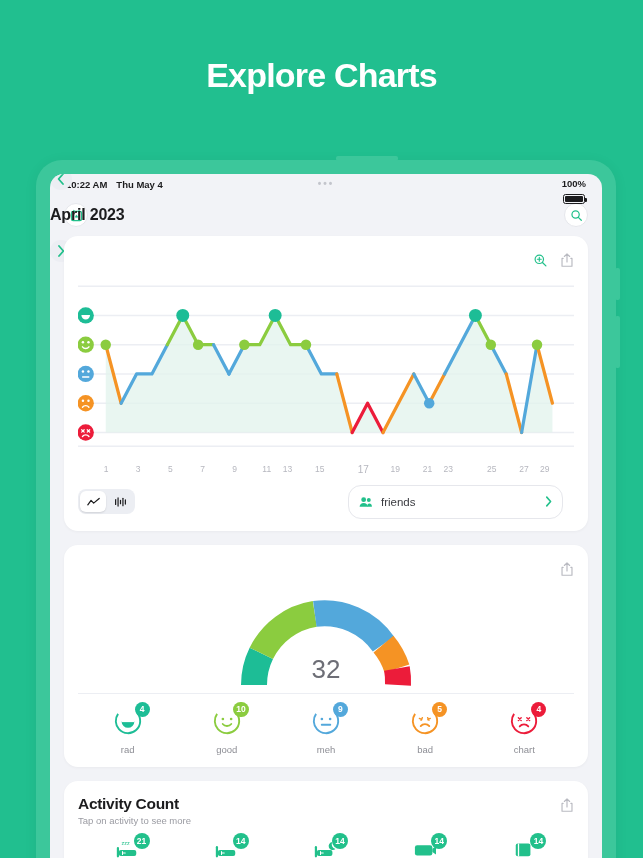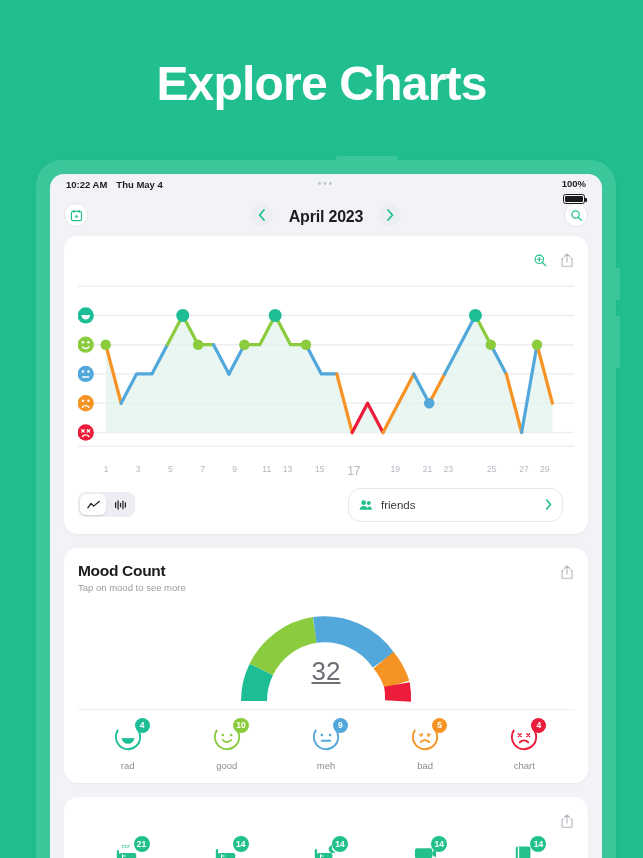--- a/index.html
+++ b/index.html
@@ -7,21 +7,21 @@
     width: 643px; height: 858px;
     font-family: "Liberation Sans", sans-serif;
     overflow: hidden;
   }
   body { background: #21bf8f; position: relative; }
 
   
   .headline {
     position: absolute; top: 56px; left: 0; right: 0;
     text-align: center;
-    font-size: 48px; font-weight: bold;
+    font-size: 34px; font-weight: bold;
     letter-spacing: -0.8px;
     color: #ffffff;
   }
 
   
   .device {
     position: absolute; left: 36px; top: 160px;
     width: 580px; height: 720px;
     background: #3cc79b;
     border-radius: 26px 26px 0 0;
@@ -74,22 +74,23 @@
     padding: 0 14px; position: relative;
   }
   .circ-btn {
     width: 24px; height: 24px; border-radius: 50%;
     background: #fff; border: 1px solid #e6e7ec;
     display: flex; align-items: center; justify-content: center;
     flex: 0 0 auto;
   }
   .nav-center {
     position: absolute; left: 0; right: 0;
-    display: flex; align-items: flex-end; justify-content: center; gap: 16px;
+    display: flex; align-items: flex-start; justify-content: center; gap: 16px;
     pointer-events: none;
+    flex-direction: column;
   }
   .nav-center > * { pointer-events: auto; }
   .nav-title { font-size: 16px; font-weight: bold; color: #1c1c1e; letter-spacing: -0.2px; }
   .chev {
     width: 22px; height: 22px; border-radius: 50%;
     background: #eceef3; display: flex; align-items: center; justify-content: center;
   }
 
   
   .content { padding: 0 14px; }
@@ -123,22 +124,22 @@
     border: 1px solid #e6e7ec; background: #fff;
     display: flex; align-items: center; padding: 16px 10px; gap: 8px;
     max-width: 215px; margin-left: auto; margin-right: 11px;
   }
   .friends-pill span.lbl { font-size: 11.5px; color: #3a3b40; }
   .friends-pill .arr { margin-left: auto; }
 
   
   .gauge-wrap { display: flex; justify-content: center; margin-top: 8px; position: relative; }
   .gauge-total {
-    position: absolute; left: 0; right: 0; bottom: 18px; text-align: center;
-    font-size: 26px; color: #6d6e76; text-decoration: underline;
+    position: absolute; left: 0; right: 0; bottom: 4px; text-align: center;
+    font-size: 26px; color: #6d6e76;
   }
   .mood-legend {
     display: flex; justify-content: space-around;
     border-top: 1px solid #eceef3; margin-top: 4px; padding-top: 12px;
   }
   .mood-item { text-align: center; width: 58px; }
   .mood-face { position: relative; display: inline-block; }
   .badge {
     position: absolute; right: -7px; top: -4px;
     min-width: 15px; height: 15px; border-radius: 8px;
@@ -315,21 +316,21 @@
 
           <div style="display:flex;padding-left:12px;padding-right:2px;margin-top:2px">
             <span style="flex:1;text-align:center;font-size:8.5px;color:#b6b7bf">1</span>
             <span style="flex:1;text-align:center;font-size:8.5px;color:#b6b7bf">3</span>
             <span style="flex:1;text-align:center;font-size:8.5px;color:#b6b7bf">5</span>
             <span style="flex:1;text-align:center;font-size:8.5px;color:#b6b7bf">7</span>
             <span style="flex:1;text-align:center;font-size:8.5px;color:#b6b7bf">9</span>
             <span style="flex:1;text-align:center;font-size:8.5px;color:#b6b7bf">11</span>
             <span style="flex:1;text-align:left;font-size:8.5px;color:#b6b7bf">13</span>
             <span style="flex:1;text-align:left;font-size:8.5px;color:#b6b7bf">15</span>
-            <span style="flex:1;font-size:12px;color:#b6b7bf">17</span>
+            <span style="flex:1;text-align:center;font-size:10px;color:#b6b7bf">17</span>
             <span style="flex:1;text-align:center;font-size:8.5px;color:#b6b7bf">19</span>
             <span style="flex:1;text-align:center;font-size:8.5px;color:#b6b7bf">21</span>
             <span style="flex:1;text-align:left;font-size:8.5px;color:#b6b7bf">23</span>
             <span style="flex:1;text-align:center;font-size:8.5px;color:#b6b7bf">25</span>
             <span style="flex:1;text-align:center;font-size:8.5px;color:#b6b7bf">27</span>
             <span style="flex:1;text-align:left;font-size:8.5px;color:#b6b7bf">29</span>
           </div>
         </div>
 
         <div class="chart-controls">
@@ -362,24 +363,20 @@
             <span class="lbl">friends</span>
             <svg class="arr" width="7" height="11" viewBox="0 0 8 12">
               <path d="M2 1 6.4 6 2 11" stroke="#22c08b" stroke-width="1.8" fill="none" stroke-linecap="round" stroke-linejoin="round"></path>
             </svg>
           </div>
         </div>
       </div>
 
       <div class="card">
         <div class="card-head">
-          <div>
-            <div class="card-title">Mood Count</div>
-            <div class="card-sub">Tap on mood to see more</div>
-          </div>
           <div class="card-actions">
             <svg width="14" height="16" viewBox="0 0 18 20">
               <path d="M4 8H2.6v10h12.8V8H14" fill="none" stroke="#b9bac1" stroke-width="1.5" stroke-linecap="round" stroke-linejoin="round"></path>
               <path d="M9 12.6V2.4M5.6 5.5 9 2.1l3.4 3.4" fill="none" stroke="#b9bac1" stroke-width="1.5" stroke-linecap="round" stroke-linejoin="round"></path>
             </svg>
           </div>
         </div>
 
         <div class="gauge-wrap">
           <svg width="200" height="104" viewBox="0 0 200 104">
@@ -457,20 +454,24 @@
               <span class="badge" style="background:#ec1c3a">4</span>
             </div>
             <div class="mood-name">chart</div>
           </div>
 
         </div>
       </div>
 
       <div class="card">
         <div class="card-head">
+          <div>
+            <div class="card-title">Activity Count</div>
+            <div class="card-sub">Tap on activity to see more</div>
+          </div>
           <div class="card-actions">
             <svg width="14" height="16" viewBox="0 0 18 20">
               <path d="M4 8H2.6v10h12.8V8H14" fill="none" stroke="#b9bac1" stroke-width="1.5" stroke-linecap="round" stroke-linejoin="round"></path>
               <path d="M9 12.6V2.4M5.6 5.5 9 2.1l3.4 3.4" fill="none" stroke="#b9bac1" stroke-width="1.5" stroke-linecap="round" stroke-linejoin="round"></path>
             </svg>
           </div>
         </div>
 
         <div class="act-grid">
 

